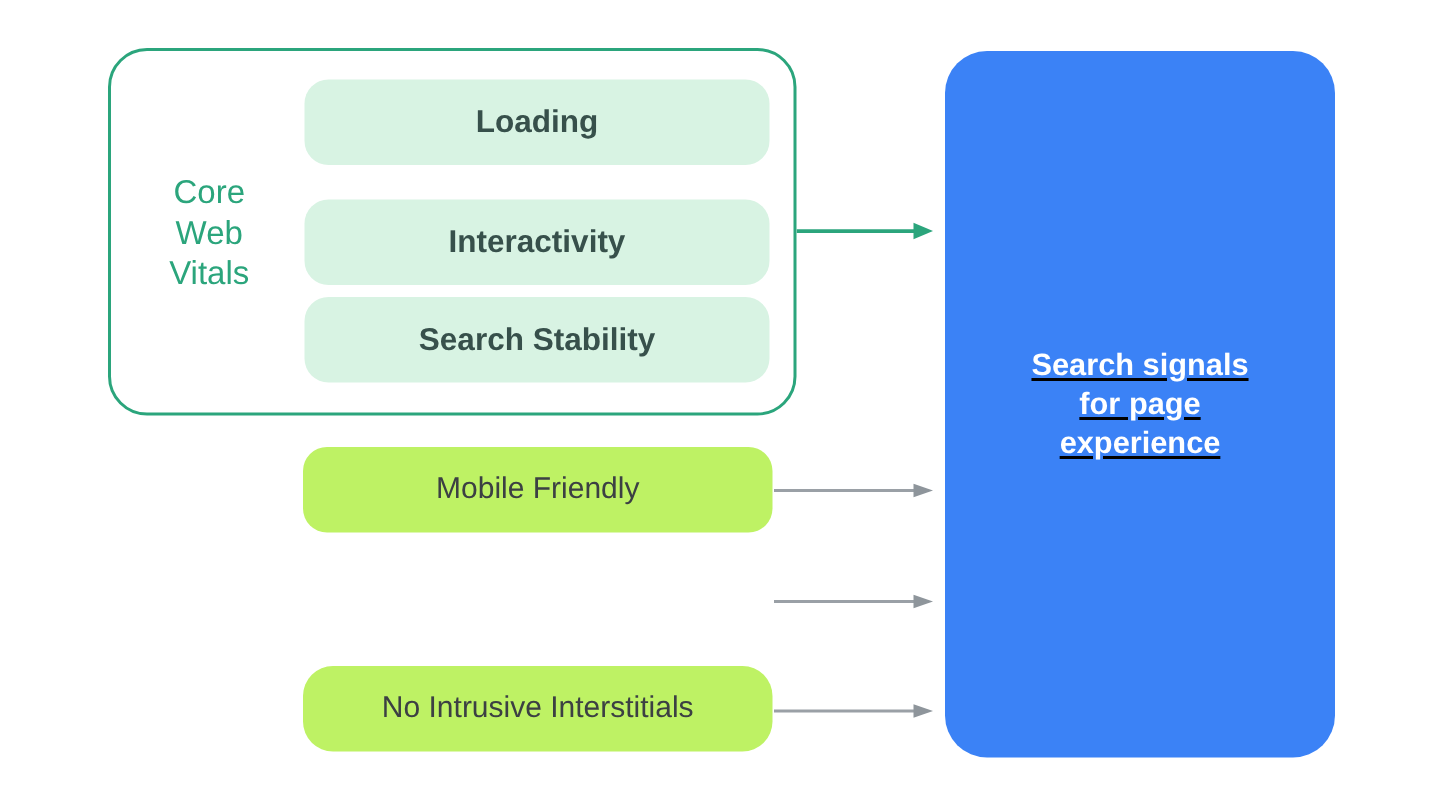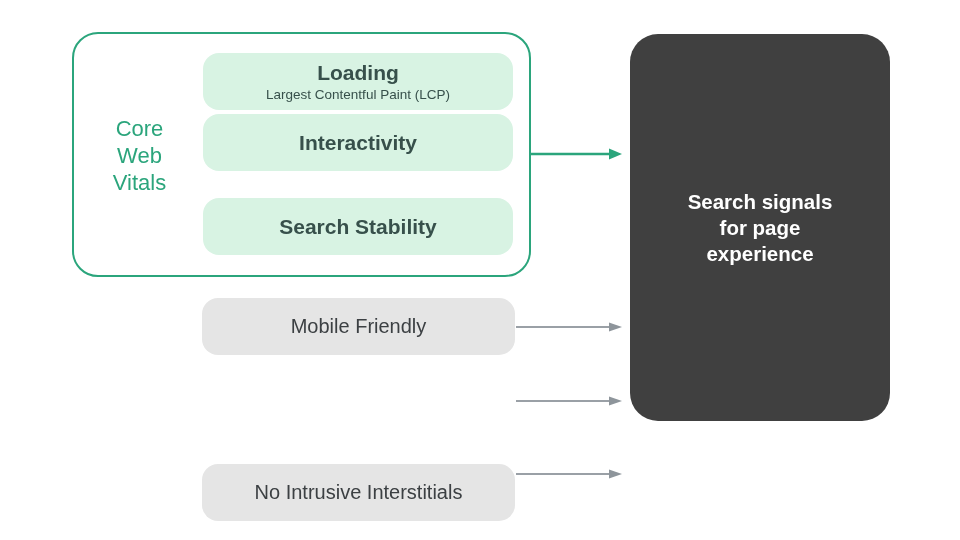--- a/index.html
+++ b/index.html
@@ -63,53 +63,54 @@
     line-height: 25px;
   }
   .pill-sub {
     font-size: 13.5px;
     font-weight: 400;
     color: #37504B;
     line-height: 17px;
     margin-top: 1px;
   }
   .metric-1 { top: 19px; }
-  .metric-2 { top: 80px; }
+  .metric-2 { top: 99px; }
   .metric-3 { top: 164px; }
   
   .gray-pill {
     position: absolute;
     left: 202px;
     width: 313px;
     height: 57px;
     border-radius: 16px;
-    background: #e5e5e5;
+    background: #bef264;
     display: flex;
     align-items: center;
     justify-content: center;
     text-align: center;
     font-size: 20px;
     font-weight: 400;
     color: #3C4043;
   }
   .signal-1 { top: 298px; }
   .signal-2 { top: 371px; }
-  .signal-3 { top: 464px; }
+  .signal-3 { top: 444px; border-radius: 20px; }
   
   .result-box {
     position: absolute;
     left: 630px;
     top: 34px;
     width: 260px;
-    height: 387px;
+    height: 471px;
     border-radius: 28px;
-    background: #404040;
+    background: #3b82f6;
     display: flex;
     align-items: center;
     justify-content: center;
+    text-decoration: underline;
   }
   .result-label {
     width: 160px;
     text-align: center;
     font-size: 20.5px;
     font-weight: 700;
     line-height: 26px;
     color: #ffffff;
   }
   
@@ -127,21 +128,20 @@
 
 <div class="canvas">
 
   <div class="cwv-box">
     <div class="cwv-label">
       <span class="inner-width">Core Web Vitals</span>
     </div>
 
     <div class="pill metric-1">
       <div class="pill-title">Loading</div>
-      <div class="pill-sub">Largest Contentful Paint (LCP)</div>
     </div>
 
     <div class="pill metric-2">
       <div class="pill-title">Interactivity</div>
     </div>
 
     <div class="pill metric-3">
       <div class="pill-title">Search Stability</div>
     </div>
   </div>

